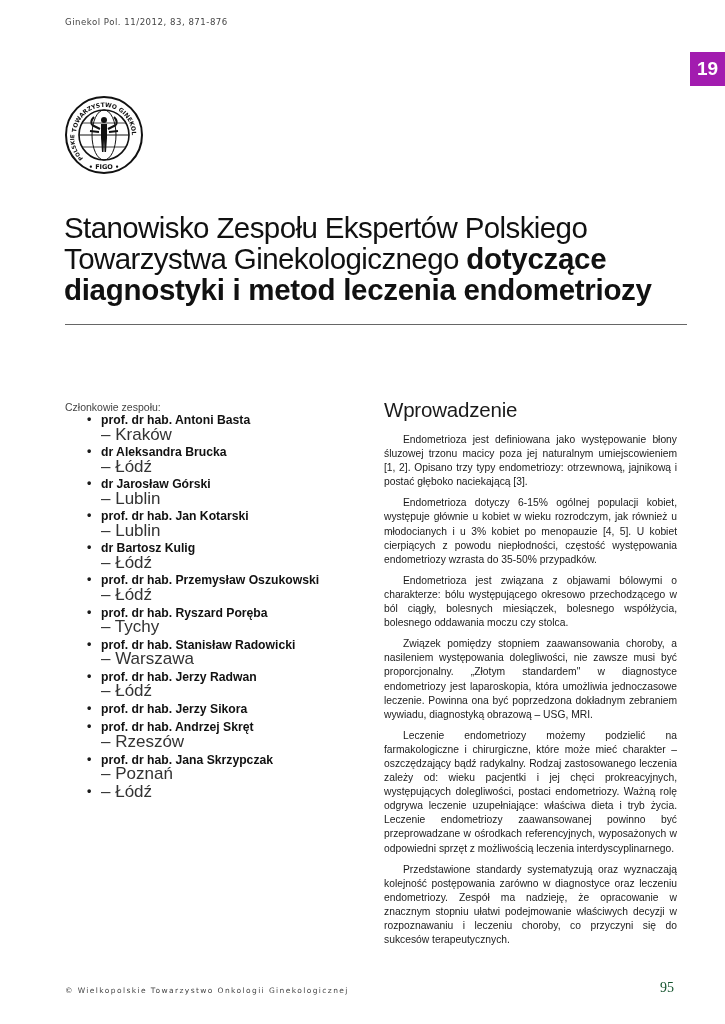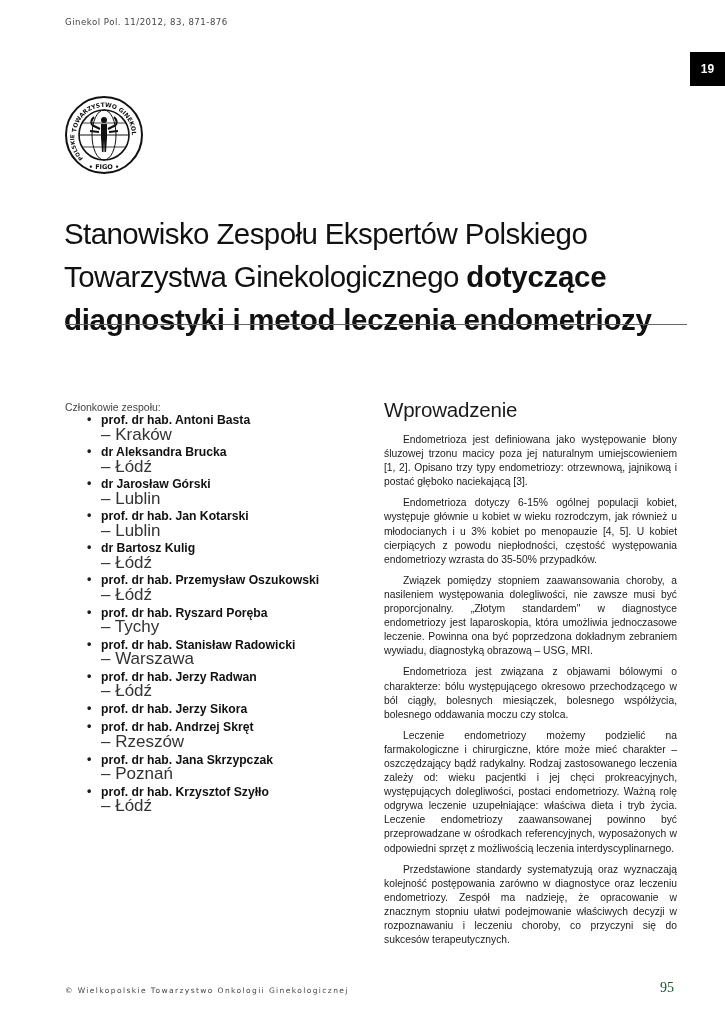--- a/index.html
+++ b/index.html
@@ -1,26 +1,26 @@
 <!DOCTYPE html>
 <html><head>
 <meta charset="utf-8">
 <style>
   html, body { margin: 0; padding: 0; background: #ffffff; }
   body { width: 725px; height: 1024px; position: relative; overflow: hidden;
          font-family: "Liberation Sans", sans-serif; color: #1a1a1a; }
   .running-head { position: absolute; left: 65px; top: 17px; font-family: "DejaVu Sans", sans-serif;
                   font-size: 8.6px; color: #444; letter-spacing: 0.5px; }
   .page-badge { position: absolute; left: 690px; top: 52px; width: 35px; height: 34px;
-                background: #000000; color: #ffffff; font-weight: bold; font-size: 12px;
+                background: #a21caf; color: #ffffff; font-weight: bold; font-size: 19px;
                 display: flex; align-items: center; justify-content: center;
                 font-family: "Liberation Sans", sans-serif; }
   .logo { position: absolute; left: 64px; top: 95px; width: 80px; height: 80px; }
   .title { position: absolute; left: 64px; top: 212px; width: 640px; font-size: 29.5px;
-           line-height: 43px; color: #111; letter-spacing: -0.6px; font-weight: normal; }
+           line-height: 31px; color: #111; letter-spacing: -0.6px; font-weight: normal; }
   .title b { font-weight: bold; letter-spacing: -0.3px; }
   .divider { position: absolute; left: 65px; top: 324px; width: 622px; height: 1px; background: #666; }
   .members { position: absolute; left: 65px; top: 401px; width: 290px; }
   .members-label { font-size: 10.5px; color: #444; margin-bottom: 0; }
   .member-list { list-style: none; margin: 0; padding: 0; }
   .member { position: relative; padding-left: 36px; margin-bottom: 4.1px; }
   .member .bullet { position: absolute; left: 22px; top: -1px; font-size: 12.5px; font-weight: bold; }
   .member .name { font-size: 12.2px; font-weight: bold; line-height: 14.5px; display: block; color: #111; }
   .member .city { font-size: 17px; color: #333; line-height: 13.5px; display: block; }
   .article { position: absolute; left: 384px; top: 398px; width: 293px; }
@@ -118,30 +118,29 @@
         <span class="name">prof. dr hab. Andrzej Skręt</span>
         <span class="city">– Rzeszów</span>
       </li>
     <li class="member">
         <span class="bullet">•</span>
         <span class="name">prof. dr hab. Jana Skrzypczak</span>
         <span class="city">– Poznań</span>
       </li>
     <li class="member">
         <span class="bullet">•</span>
-        <span class="name">prof. dr hab. Krzysztof Szyłło</span>
         <span class="city">– Łódź</span>
       </li>
   </ul>
 </div>
 
 <div class="article">
   <h2 class="section-title">Wprowadzenie</h2>
   <p class="para">Endometrioza jest definiowana jako występowanie błony śluzowej trzonu macicy poza jej naturalnym umiejscowieniem [1, 2]. Opisano trzy typy endometriozy: otrzewnową, jajnikową i postać głęboko naciekającą [3].</p>
   <p class="para">Endometrioza dotyczy 6-15% ogólnej populacji kobiet, występuje głównie u kobiet w wieku rozrodczym, jak również u młodocianych i u 3% kobiet po menopauzie [4, 5]. U kobiet cierpiących z powodu niepłodności, częstość występowania endometriozy wzrasta do 35-50% przypadków.</p>
+  <p class="para">Endometrioza jest związana z objawami bólowymi o charakterze: bólu występującego okresowo przechodzącego w ból ciągły, bolesnych miesiączek, bolesnego współżycia, bolesnego oddawania moczu czy stolca.</p>
   <p class="para">Związek pomiędzy stopniem zaawansowania choroby, a nasileniem występowania dolegliwości, nie zawsze musi być proporcjonalny. „Złotym standardem" w diagnostyce endometriozy jest laparoskopia, która umożliwia jednoczasowe leczenie. Powinna ona być poprzedzona dokładnym zebraniem wywiadu, diagnostyką obrazową – USG, MRI.</p>
-  <p class="para">Endometrioza jest związana z objawami bólowymi o charakterze: bólu występującego okresowo przechodzącego w ból ciągły, bolesnych miesiączek, bolesnego współżycia, bolesnego oddawania moczu czy stolca.</p>
   <p class="para">Leczenie endometriozy możemy podzielić na farmakologiczne i chirurgiczne, które może mieć charakter – oszczędzający bądź radykalny. Rodzaj zastosowanego leczenia zależy od: wieku pacjentki i jej chęci prokreacyjnych, występujących dolegliwości, postaci endometriozy. Ważną rolę odgrywa leczenie uzupełniające: właściwa dieta i tryb życia. Leczenie endometriozy zaawansowanej powinno być przeprowadzane w ośrodkach referencyjnych, wyposażonych w odpowiedni sprzęt z możliwością leczenia interdyscyplinarnego.</p>
   <p class="para">Przedstawione standardy systematyzują oraz wyznaczają kolejność postępowania zarówno w diagnostyce oraz leczeniu endometriozy. Zespół ma nadzieję, że opracowanie w znacznym stopniu ułatwi podejmowanie właściwych decyzji w rozpoznawaniu i leczeniu choroby, co przyczyni się do sukcesów terapeutycznych.</p>
 </div>
 
 <div class="footer-left">© Wielkopolskie Towarzystwo Onkologii Ginekologicznej</div>
 <div class="footer-right">95</div>
 
 </body></html>

